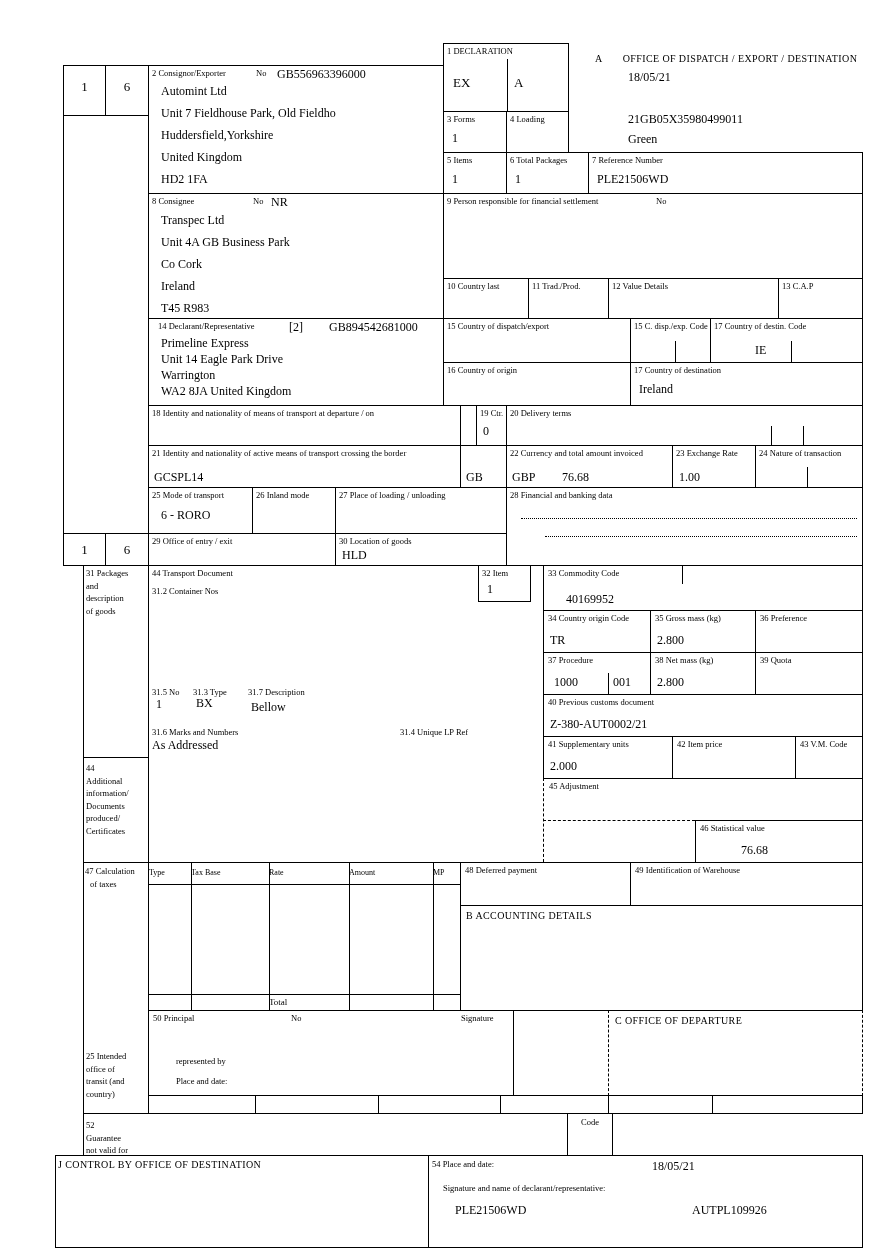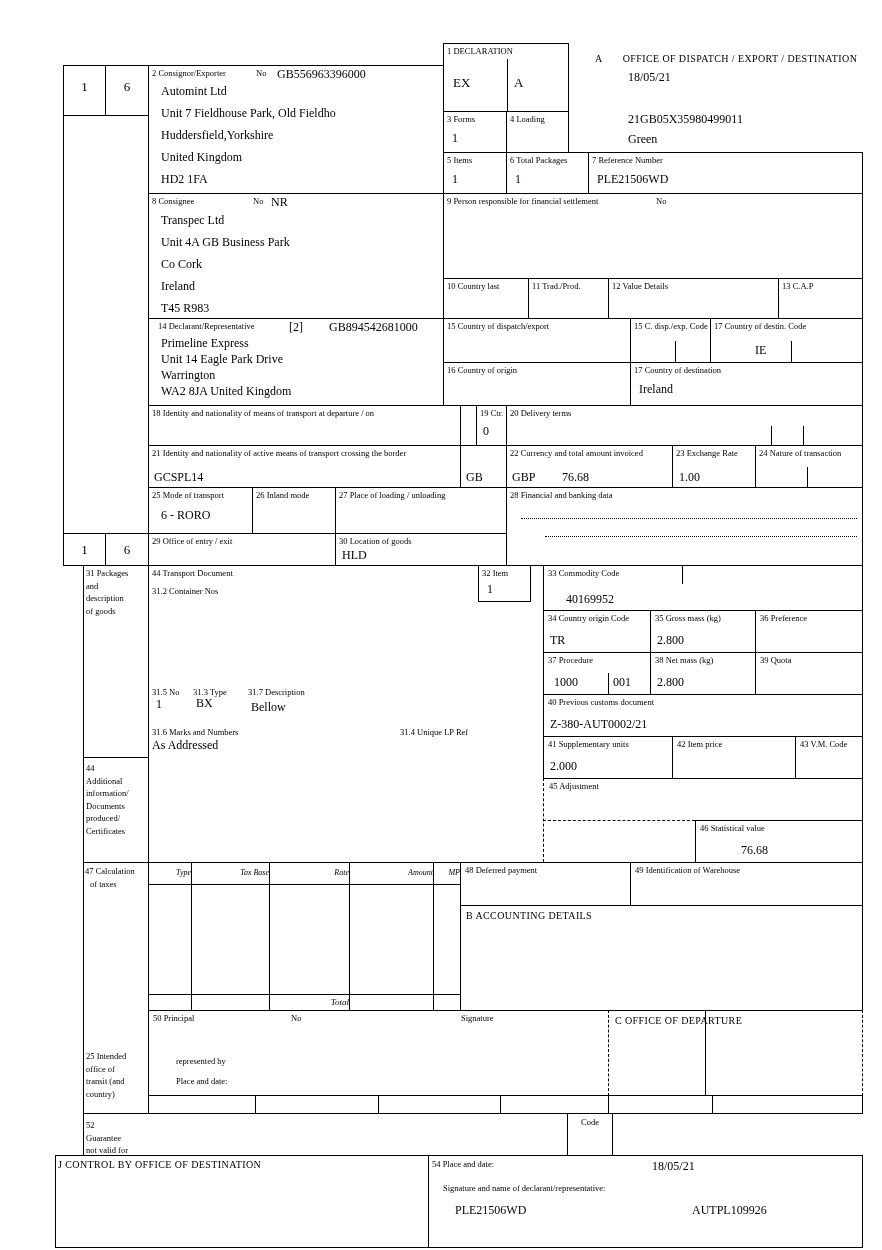--- a/index.html
+++ b/index.html
@@ -9,21 +9,21 @@
   .a  { position:absolute; box-sizing:border-box; }
   .bx { border:1px solid #000; background:#fff; }
   .lb { font-size:8.5px; line-height:1.1; white-space:nowrap; }
   .vl { font-size:12px; line-height:1; white-space:nowrap; }
   .md { font-size:13px; line-height:1; white-space:nowrap; }
   .h10{ font-size:10px; line-height:1; white-space:nowrap; letter-spacing:.4px; }
   .ln { background:#000; }
   .dot{ border-top:1px dotted #000; height:0; }
   .dav{ border-left:1px dashed #000; width:0; }
   .dah{ border-top:1px dashed #000; height:0; }
-  .th { font-size:8px; text-align:right; line-height:1;font-style:italic; }
+  .th { font-size:8px; text-align:left; line-height:1; }
   .ml { font-size:8.5px; line-height:12.6px; white-space:nowrap; }
 </style>
 </head>
 <body>
 
 <div class="page">
 
   <div class="a bx" style="left:63px;top:65px;width:43px;height:51px">
     <span class="a md" style="left:0;right:0;top:14px;text-align:center">1</span>
   </div>
@@ -318,21 +318,21 @@
   <div class="a bx" style="left:460px;top:862px;width:171px;height:44px">
     <span class="a lb" style="left:4px;top:3px">48 Deferred payment</span>
   </div>
   <div class="a bx" style="left:630px;top:862px;width:233px;height:44px">
     <span class="a lb" style="left:4px;top:3px">49 Identification of Warehouse</span>
   </div>
   <div class="a bx" style="left:460px;top:905px;width:403px;height:106px">
     <span class="a h10" style="left:5px;top:5px">B ACCOUNTING DETAILS</span>
   </div>
 
-  <div class="a bx" style="left:148px;top:1010px;width:558px;height:86px">
+  <div class="a bx" style="left:148px;top:1010px;width:366px;height:86px">
     <span class="a lb" style="left:4px;top:3px">50 Principal</span>
     <span class="a lb" style="left:142px;top:3px">No</span>
     <span class="a lb" style="left:312px;top:3px">Signature</span>
     <span class="a lb" style="left:27px;top:46px">represented by</span>
     <span class="a lb" style="left:27px;top:66px">Place and date:</span>
   </div>
   <div class="a" style="left:608px;top:1010px;width:255px;height:86px;border:1px dashed #000">
     <span class="a h10" style="left:6px;top:5px">C OFFICE OF DEPARTURE</span>
   </div>
 

